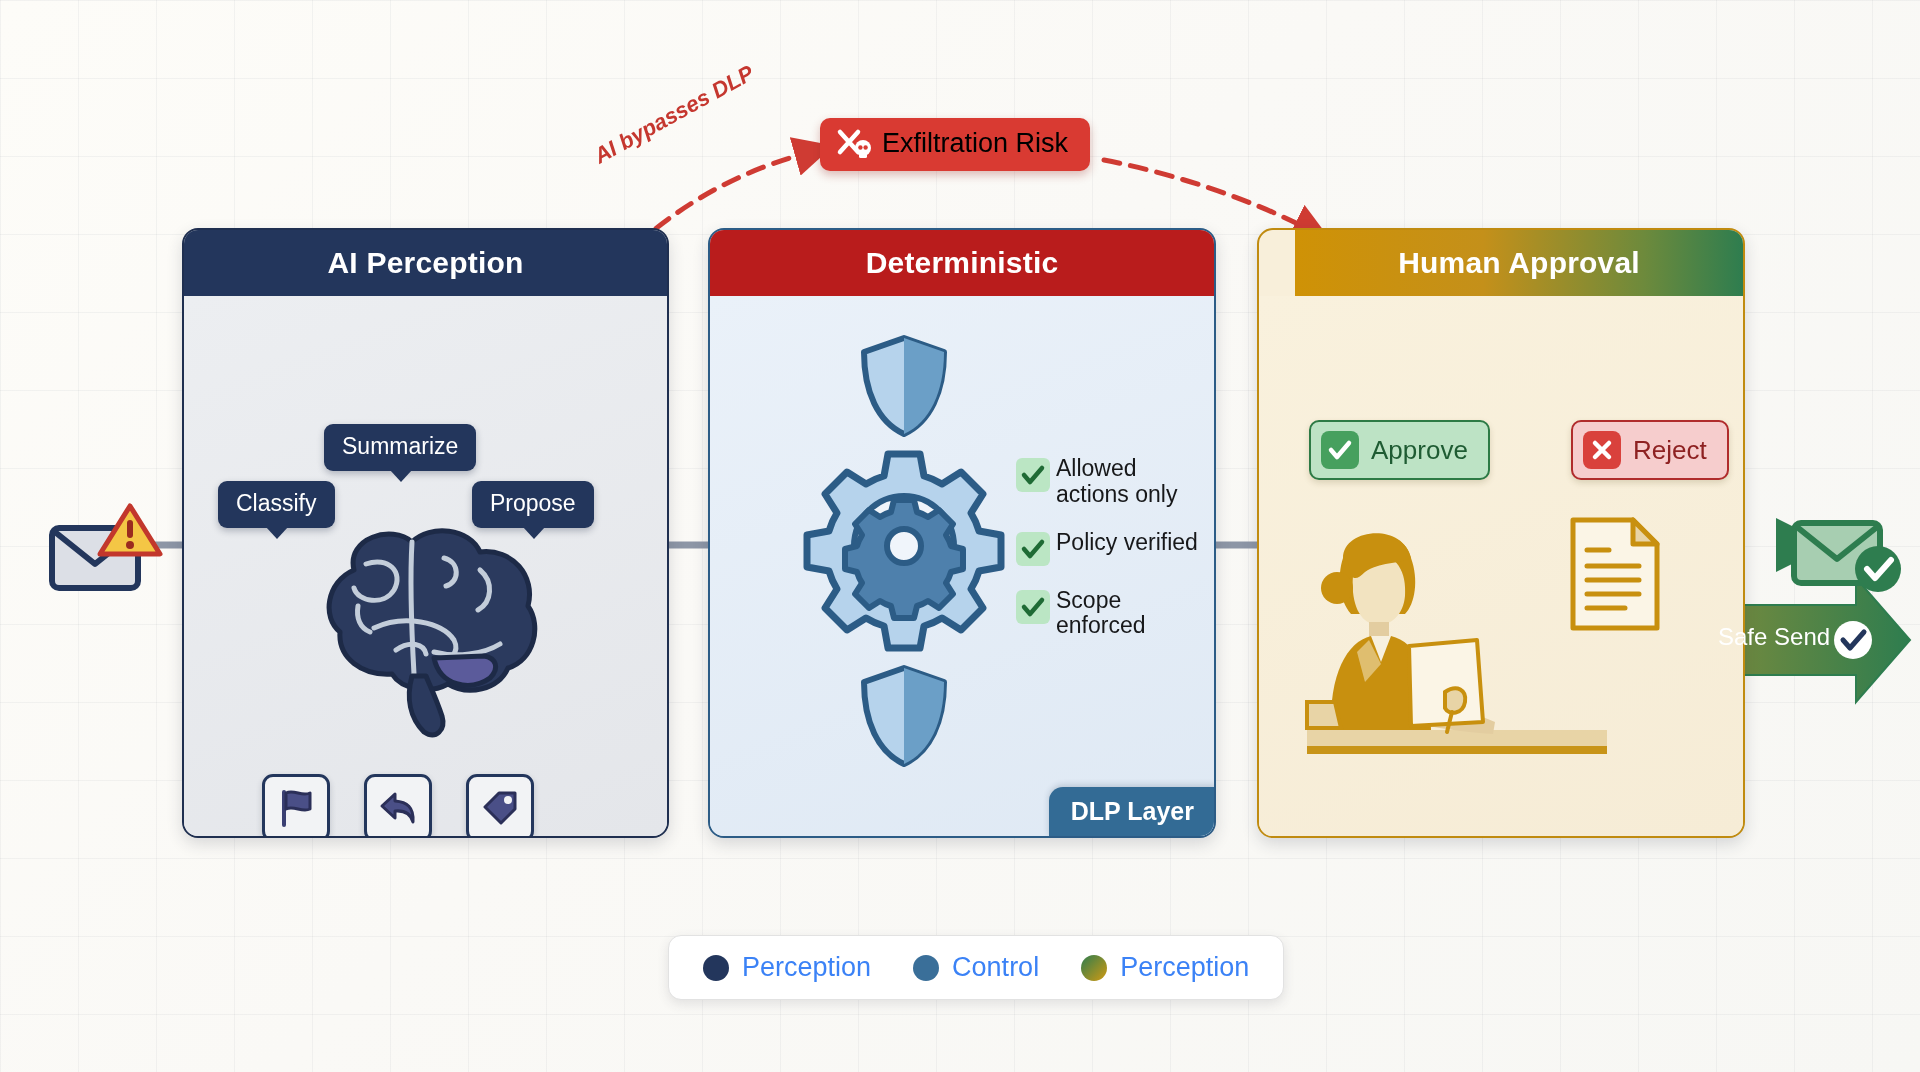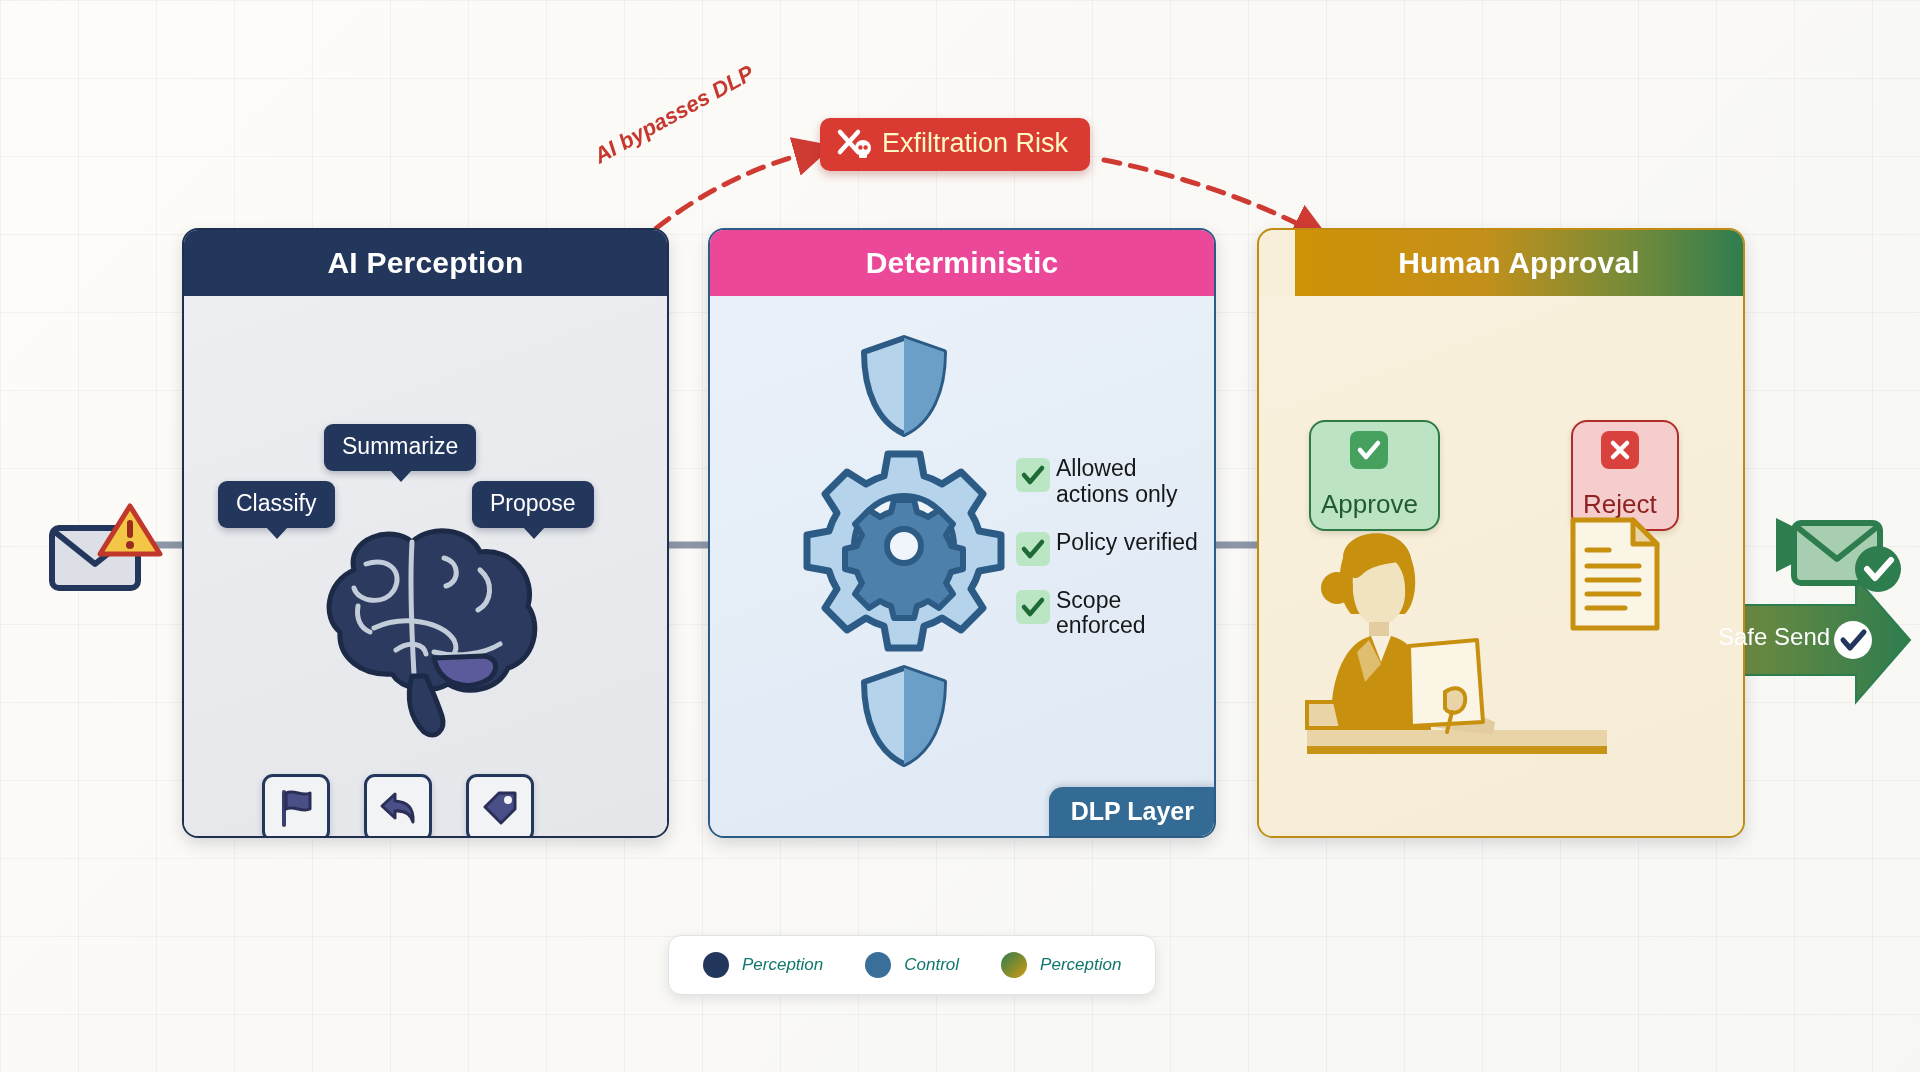--- a/index.html
+++ b/index.html
@@ -33,21 +33,21 @@
   }
   .panel-body { position: absolute; top: 66px; left: 0; right: 0; bottom: 0; }
 
   #panel-perception { left: 182px; top: 228px; width: 487px; height: 610px;
      border: 2px solid #1f2f50; background:#e8e9ec; }
   #panel-perception .panel-head { background: #23365c; }
   #panel-perception .panel-body { background: linear-gradient(160deg,#eceef1,#e4e6ea); }
 
   #panel-deterministic { left: 708px; top: 228px; width: 508px; height: 610px;
      border: 2px solid #2c5c86; background:#e4ecf6; }
-  #panel-deterministic .panel-head { background: #ec4899; }
+  #panel-deterministic .panel-head { background: #b91c1c; }
   #panel-deterministic .panel-body { background: linear-gradient(160deg,#eaf1f9,#dfe9f4); }
 
   #panel-human { left: 1257px; top: 228px; width: 488px; height: 610px;
      border: 2px solid #c08b10; background:#f8efda;padding-left:36px; }
   #panel-human .panel-head { background: linear-gradient(90deg,#cf9206 0%,#c4901a 42%,#6d8a3c 78%,#2e7d4f 100%); }
   #panel-human .panel-body { background: linear-gradient(160deg,#f9f1dd,#f6ecd6); }
 
   
   .bubble {
     position: absolute;
@@ -104,41 +104,40 @@
     position:absolute; right: -2px; bottom: -2px;
     background:#336b95; color:#fff;
     font-size: 25px; font-weight: bold;
     padding: 10px 22px 12px;
     border-radius: 14px 0 14px 0;
     box-shadow: 0 -2px 6px rgba(20,50,80,.2);
   }
 
   
   .abtn {
-    position:absolute; display:flex; align-items:center; gap: 20px;
+    position:absolute; display:flex; align-items:center; gap: 12px;
     padding: 9px 20px 9px 10px;
-    border-radius: 16px;
+    border-radius: 10px;
     font-size: 26px; font-weight: 500;
     box-shadow: 0 3px 6px rgba(90,75,30,.18);
-    flex-direction: column;
   }
   #btn-approve { left: 50px; top: 124px; background:#bde3c5; border:2px solid #2d7a45; color:#1f5c33; }
   #btn-reject  { left: 290px; top: 124px; background:#f6cdcd; border:2px solid #b02c2c; color:#8e2222;margin-left:22px; }
   .abtn .ic { width: 38px; height: 38px; border-radius: 8px; display:flex; align-items:center; justify-content:center; }
   #btn-approve .ic { background:#46a05e; }
   #btn-reject .ic  { background:#d9413c; }
 
   #person { position:absolute; left: 48px; top: 218px; width: 310px; height: 260px; }
   #doc    { position:absolute; left: 310px; top: 220px; width: 92px; height: 116px; }
 
   
   #risk-badge {
     position:absolute; left: 820px; top: 118px;
     display:flex; align-items:center; gap: 10px;
-    background:#d93a32; color:#fef9c3;
+    background:#d93a32; color:#000000;
     font-size: 27px; font-weight: 500;
     padding: 10px 22px 12px 18px;
     border-radius: 10px;
     box-shadow: 0 4px 10px rgba(150,35,30,.3);
   }
 
   #risk-label {
     position:absolute; left: 596px; top: 145px;
     color:#c5372f; font-size: 22px; font-weight: bold; font-style: italic;
     transform: rotate(-29deg); transform-origin: left center;
@@ -156,21 +155,21 @@
   #legend {
     position:absolute; left: 668px; top: 935px;
     display:flex; align-items:center; gap: 42px;
     background:#fff; border:1px solid #e2e2e2;
     border-radius: 13px;
     padding: 16px 34px;
     box-shadow: 0 4px 12px rgba(60,60,70,.12);
   }
   .leg-item { display:flex; align-items:center; gap: 13px; }
   .leg-dot { width: 26px; height: 26px; border-radius: 50%; }
-  .leg-label { font-size: 17px; color:#0f766e;font-style:italic; }
+  .leg-label { font-size: 27px; color:#3b82f6; }
 
   svg { display:block; overflow: visible; }
   #wires { position:absolute; inset:0; pointer-events:none; }
 </style>
 </head>
 <body>
 
 <div id="stage">
 
   <svg id="wires" width="1920" height="1072" viewBox="0 0 1920 1072">

